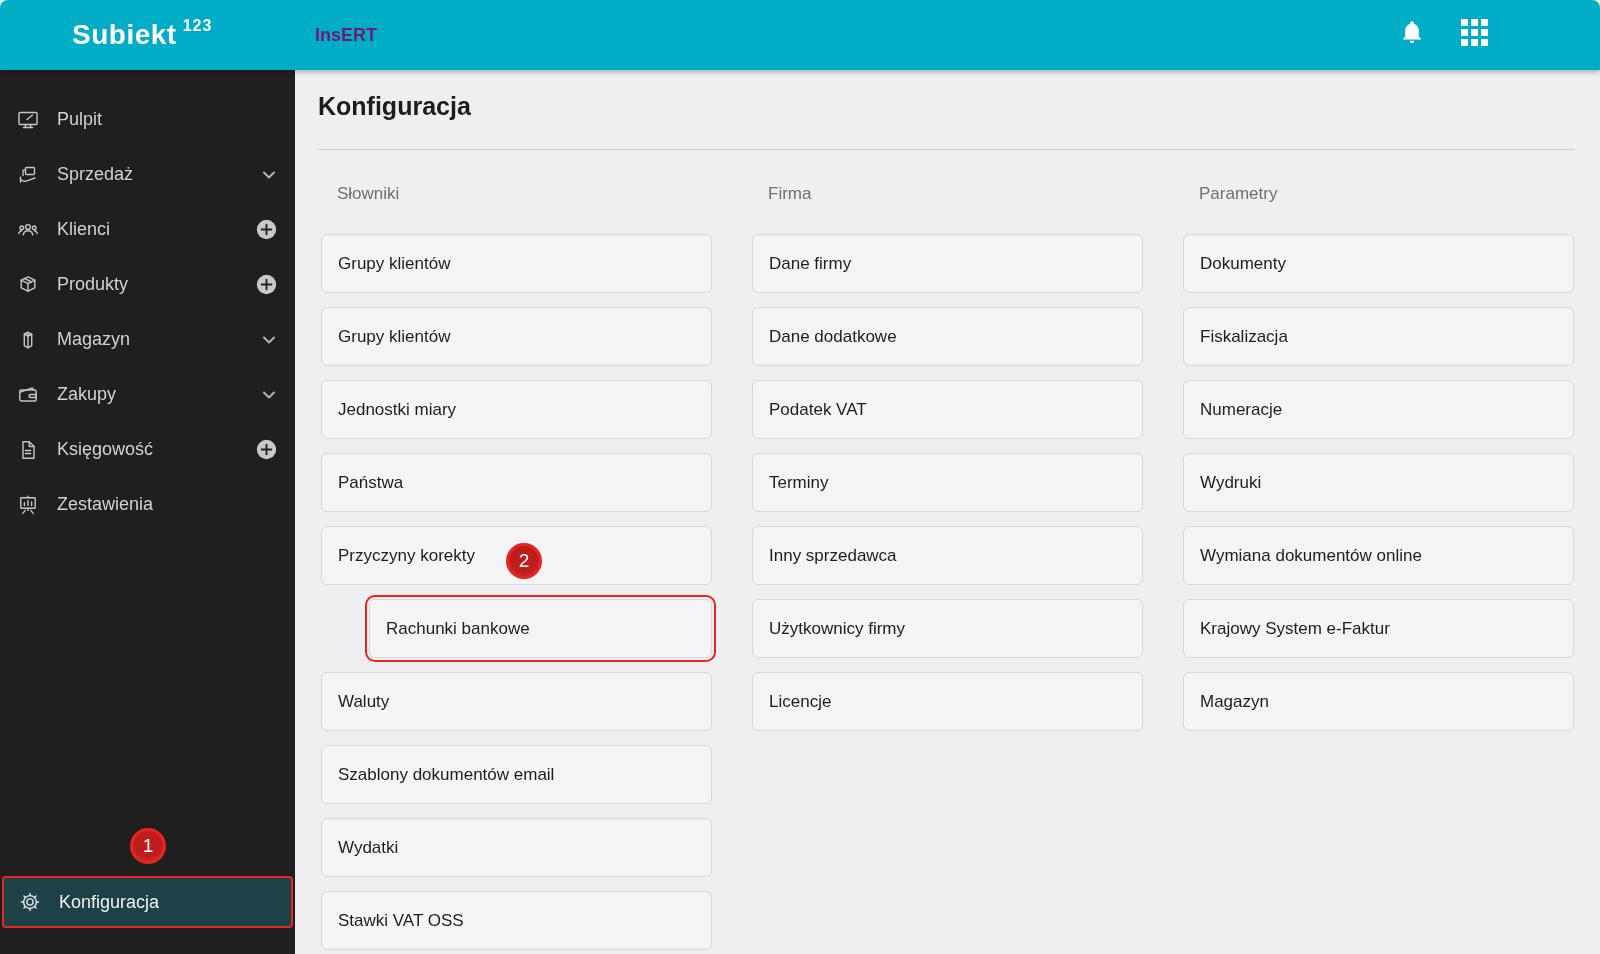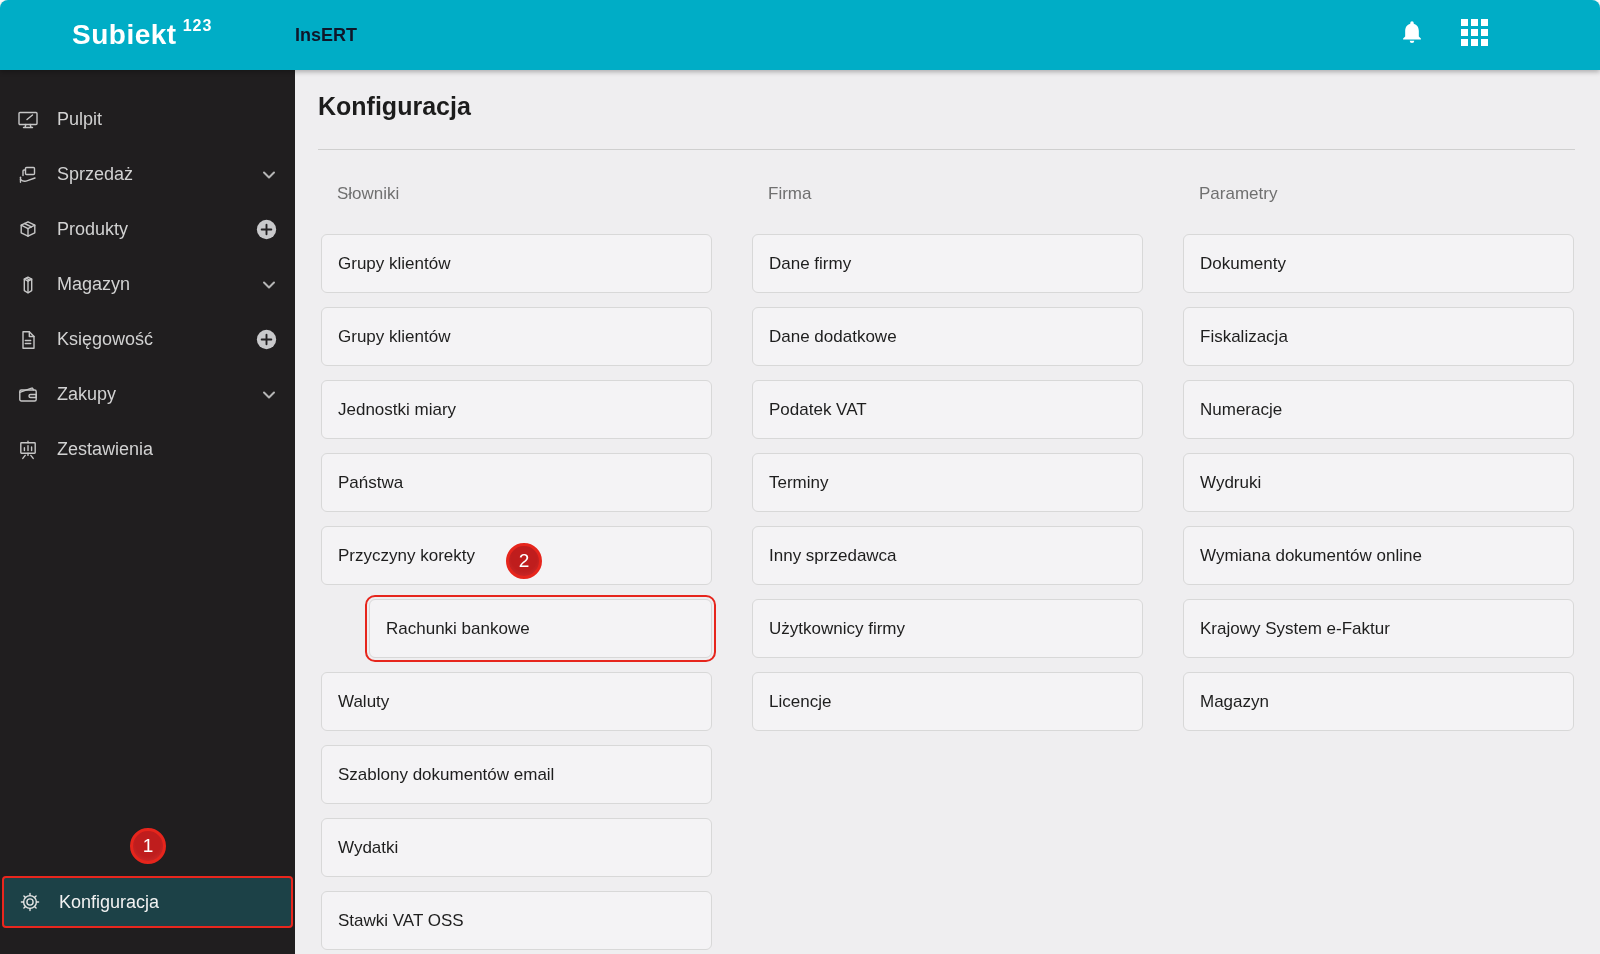--- a/index.html
+++ b/index.html
@@ -9,21 +9,21 @@
 
   
   .topbar { position:absolute; left:0; top:0; width:1600px; height:70px;
             background:#00adc6; border-radius:8px 8px 0 0; z-index:30;
             display:flex; align-items:center;
             box-shadow:0 2px 5px rgba(0,0,0,.28); }
   .logo { width:295px; padding-left:72px; display:flex; align-items:flex-start; }
   .logo-brand { color:#fff; font-weight:bold; font-size:28px; letter-spacing:.5px; line-height:34px; }
   .logo-sup { color:#fff; font-weight:bold; font-size:16px; letter-spacing:1px; margin-left:6px;
               position:relative; top:-1px; }
-  .product-name { color:#0f172a; font-weight:bold; font-size:18px; margin-left:0; }
+  .product-name { color:#701a75; font-weight:bold; font-size:18px; margin-left:20px; }
   .topbar-actions { position:absolute; right:0; top:0; height:64px; display:flex;
                     align-items:center; gap:34px; padding-right:112px; }
   .icon-btn { width:28px; height:28px; display:flex; align-items:center; justify-content:center; cursor:pointer; }
   .grid-glyph { display:grid; grid-template-columns:repeat(3,7px); grid-template-rows:repeat(3,7px); gap:3px; }
   .grid-glyph span { background:#fff; display:block; }
 
   
   .sidebar { position:absolute; left:0; top:64px; width:295px; height:890px;
              background:#201e1f; z-index:20; }
   .nav { padding-top:28px; }
@@ -118,20 +118,38 @@
             </svg>
           </span>
     <span class="nav-label">Sprzedaż</span>
     <span class="nav-accessory">
             <svg width="16" height="16" viewBox="0 0 16 16">
               <path d="M3 5.5l5 5 5-5" stroke="#b5b5b5" stroke-width="2" fill="none" stroke-linecap="round" stroke-linejoin="round"></path>
             </svg>
           </span>
   </div>
 
+  <div class="nav-item">
+    <span class="nav-icon">
+            <svg width="24" height="24" viewBox="0 0 24 24">
+              <circle cx="12" cy="9" r="2.4"></circle>
+              <path d="M7.2 16.8c.6-2.6 2.5-4 4.8-4s4.2 1.4 4.8 4"></path>
+              <circle cx="5.8" cy="9.8" r="1.8"></circle>
+              <circle cx="18.2" cy="9.8" r="1.8"></circle>
+              <path d="M2.8 15.5c.4-1.7 1.6-2.8 3-2.8M21.2 15.5c-.4-1.7-1.6-2.8-3-2.8"></path>
+            </svg>
+          </span>
+    <span class="nav-label">Klienci</span>
+    <span class="nav-accessory">
+            <svg width="21" height="21" viewBox="0 0 20 20">
+              <circle cx="10" cy="10" r="9.2" fill="#c9c9cb"></circle>
+              <path d="M10 5.4v9.2M5.4 10h9.2" stroke="#232122" stroke-width="1.8" stroke-linecap="round"></path>
+            </svg>
+          </span>
+  </div>
 
   <div class="nav-item">
     <span class="nav-icon">
             <svg width="24" height="24" viewBox="0 0 24 24">
               <path d="M12 3.8l6.8 3.4v7.6L12 18.2l-6.8-3.4V7.2z"></path>
               <path d="M5.2 7.2L12 10.6l6.8-3.4"></path>
               <path d="M12 10.6v7.6"></path>
               <path d="M8.6 5.5l6.8 3.4"></path>
             </svg>
           </span>
@@ -157,46 +175,46 @@
     <span class="nav-accessory">
             <svg width="16" height="16" viewBox="0 0 16 16">
               <path d="M3 5.5l5 5 5-5" stroke="#b5b5b5" stroke-width="2" fill="none" stroke-linecap="round" stroke-linejoin="round"></path>
             </svg>
           </span>
   </div>
 
   <div class="nav-item">
     <span class="nav-icon">
             <svg width="24" height="24" viewBox="0 0 24 24">
+              <rect x="3.8" y="7" width="16.4" height="11" rx="1.5"></rect>
+              <path d="M3.8 9.3l11.8-4.2a1 1 0 0 1 1.3.6l.4 1.2"></path>
+              <path d="M14.5 11.5h5.7v3h-5.7a1.5 1.5 0 0 1 0-3z"></path>
+            </svg>
+          </span>
+    <span class="nav-label">Zakupy</span>
+    <span class="nav-accessory">
+            <svg width="16" height="16" viewBox="0 0 16 16">
+              <path d="M3 5.5l5 5 5-5" stroke="#b5b5b5" stroke-width="2" fill="none" stroke-linecap="round" stroke-linejoin="round"></path>
+            </svg>
+          </span>
+  </div>
+
+  <div class="nav-item">
+    <span class="nav-icon">
+            <svg width="24" height="24" viewBox="0 0 24 24">
               <path d="M7 3.8h6.3L18 8.5v11.7H7z"></path>
               <path d="M13.3 3.8v4.7H18"></path>
               <path d="M9.3 12.5h5.4M9.3 15.5h5.4"></path>
             </svg>
           </span>
     <span class="nav-label">Księgowość</span>
     <span class="nav-accessory">
             <svg width="21" height="21" viewBox="0 0 20 20">
               <circle cx="10" cy="10" r="9.2" fill="#c9c9cb"></circle>
               <path d="M10 5.4v9.2M5.4 10h9.2" stroke="#232122" stroke-width="1.8" stroke-linecap="round"></path>
-            </svg>
-          </span>
-  </div>
-
-  <div class="nav-item">
-    <span class="nav-icon">
-            <svg width="24" height="24" viewBox="0 0 24 24">
-              <rect x="3.8" y="7" width="16.4" height="11" rx="1.5"></rect>
-              <path d="M3.8 9.3l11.8-4.2a1 1 0 0 1 1.3.6l.4 1.2"></path>
-              <path d="M14.5 11.5h5.7v3h-5.7a1.5 1.5 0 0 1 0-3z"></path>
-            </svg>
-          </span>
-    <span class="nav-label">Zakupy</span>
-    <span class="nav-accessory">
-            <svg width="16" height="16" viewBox="0 0 16 16">
-              <path d="M3 5.5l5 5 5-5" stroke="#b5b5b5" stroke-width="2" fill="none" stroke-linecap="round" stroke-linejoin="round"></path>
             </svg>
           </span>
   </div>
 
   <div class="nav-item">
     <span class="nav-icon">
             <svg width="24" height="24" viewBox="0 0 24 24">
               <rect x="4.8" y="4.8" width="14.4" height="10.4" rx="0.6"></rect>
               <path d="M8.4 12.6V9.8M12 12.6V7.6M15.6 12.6v-3.6"></path>
               <path d="M12 15.2v2.2M12 3.2v1.6M9.2 17.4l-2.4 3M14.8 17.4l2.4 3"></path>

